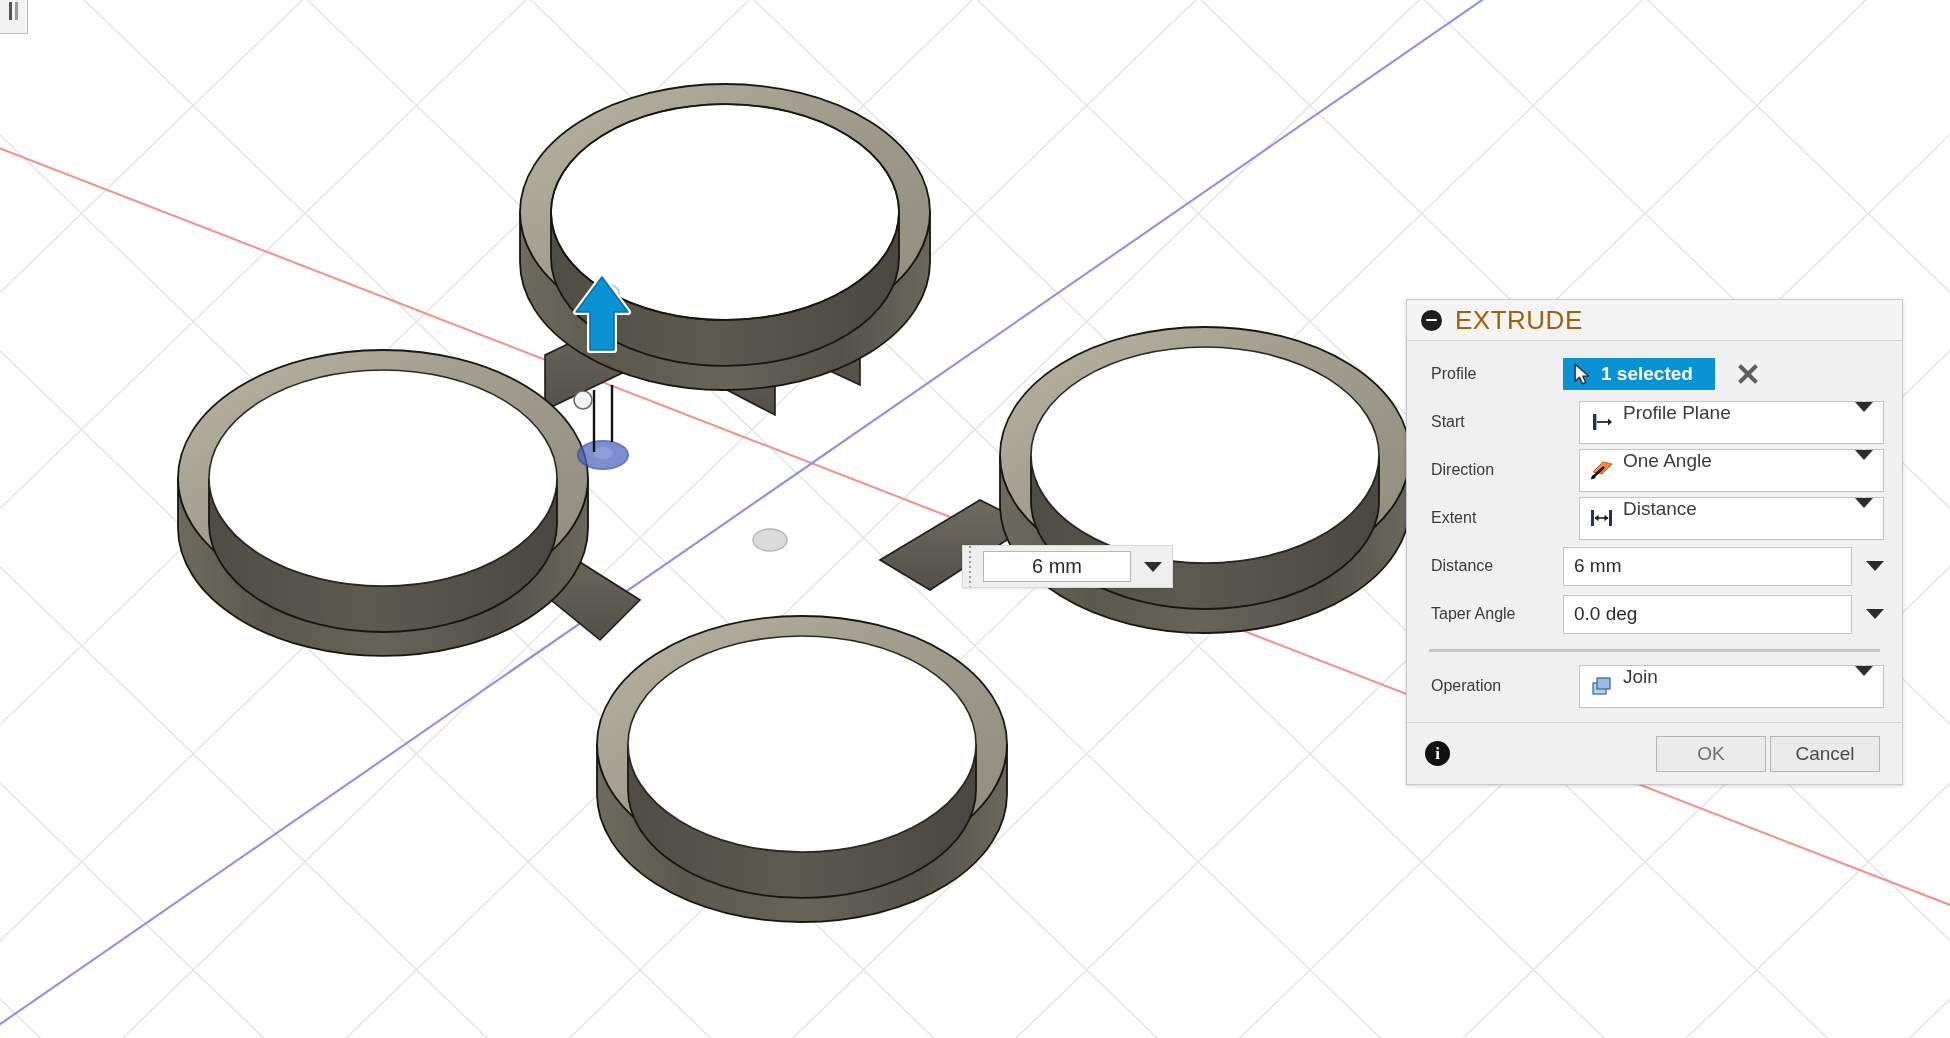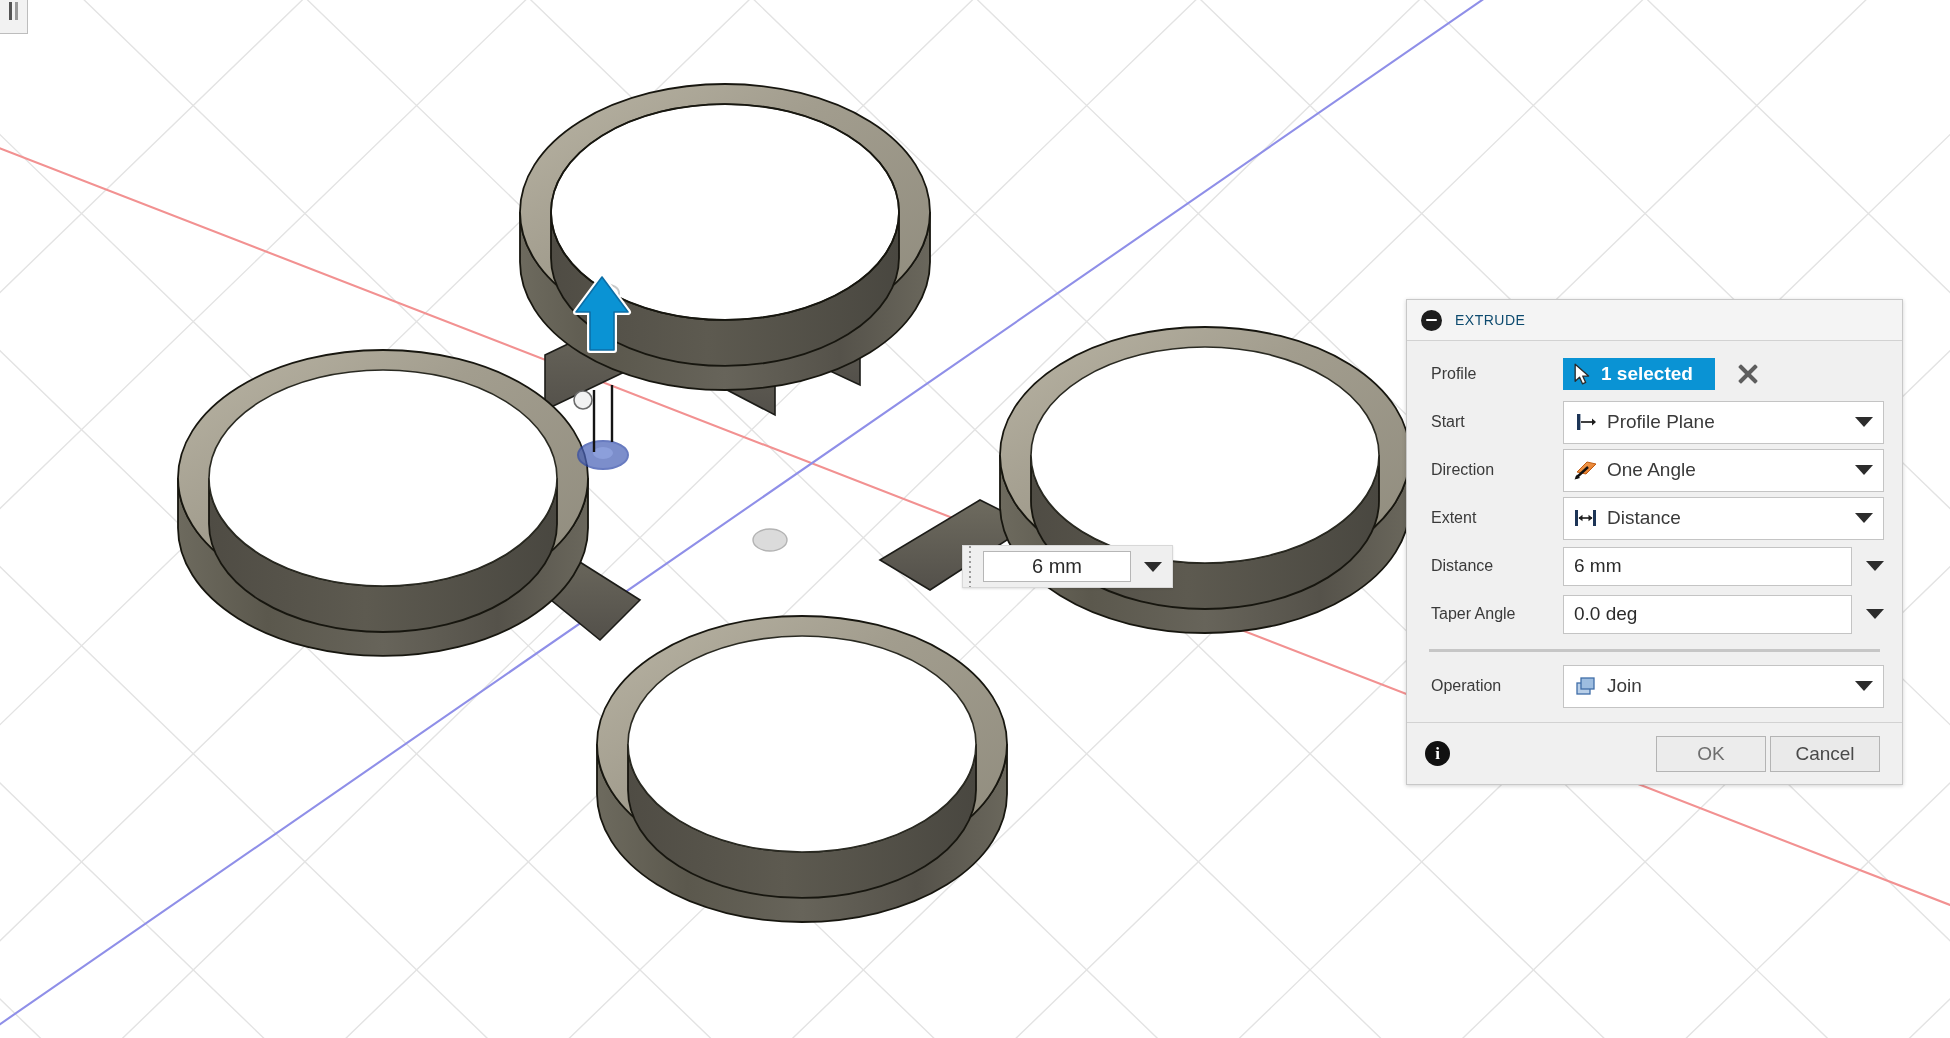--- a/index.html
+++ b/index.html
@@ -41,21 +41,21 @@
   .dlg-title{
     height:41px;display:flex;align-items:center;gap:13px;
     padding:0 14px;background:#f4f4f4;border-bottom:1px solid #d2d2d2;
     box-sizing:border-box;
   }
   .collapse-icon{
     width:21px;height:21px;border-radius:50%;background:#1d1d1d;
     display:flex;align-items:center;justify-content:center;flex:0 0 auto;
   }
   .collapse-icon span{display:block;width:11px;height:2.5px;background:#fff;border-radius:1px;}
-  .dlg-title-text{font-size:14px;color:#0c4a6e;letter-spacing:.5px;}
+  .dlg-title-text{font-size:26px;color:#a16207;letter-spacing:.5px;}
 
   .dlg-body{padding:9px 0 12px 0;}
   .row{
     display:flex;align-items:center;height:48px;padding:0 18px 0 24px;
     box-sizing:border-box;
   }
   .row-label{width:132px;flex:0 0 132px;font-size:16px;color:#3a3a3a;}
   .row-field{flex:1;display:flex;align-items:center;}
 
   
@@ -70,21 +70,21 @@
   }
   .clear-x:before,.clear-x:after{
     content:"";position:absolute;left:-1px;top:9px;width:24px;height:4px;background:#5e5e5e;border-radius:1px;
   }
   .clear-x:before{transform:rotate(45deg);}
   .clear-x:after{transform:rotate(-45deg);}
 
   
   .combo{
     flex:1;height:43px;background:#fff;border:1px solid #c4c4c4;
-    display:flex;align-items:center;padding:0 10px 0 9px;box-sizing:border-box;cursor:pointer;
+    display:flex;padding:0 10px 0 9px;box-sizing:border-box;cursor:pointer;margin-left:16px;
   }
   .combo .ico{width:26px;flex:0 0 26px;display:flex;align-items:center;justify-content:center;}
   .combo .ctext{flex:1;font-size:19px;color:#3a3a3a;padding-left:8px;}
   .caret{
     width:0;height:0;border-left:9px solid transparent;border-right:9px solid transparent;
     border-top:10px solid #2c2c2c;flex:0 0 auto;
   }
 
   
   .valwrap{flex:1;display:flex;align-items:center;gap:14px;}

